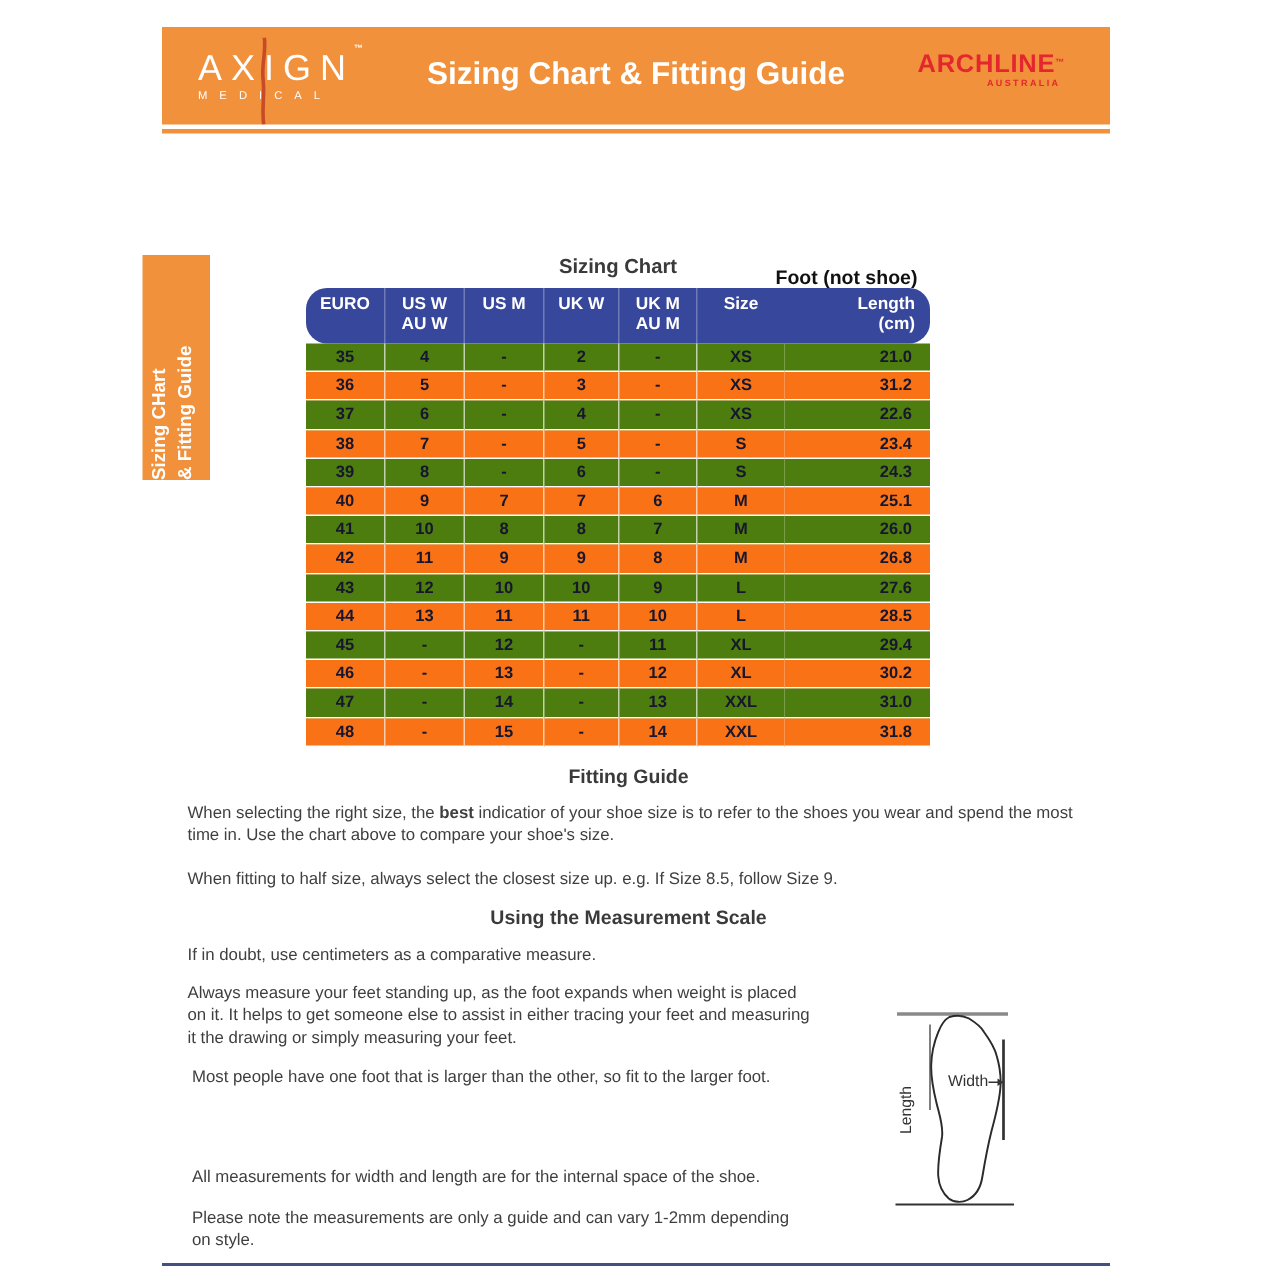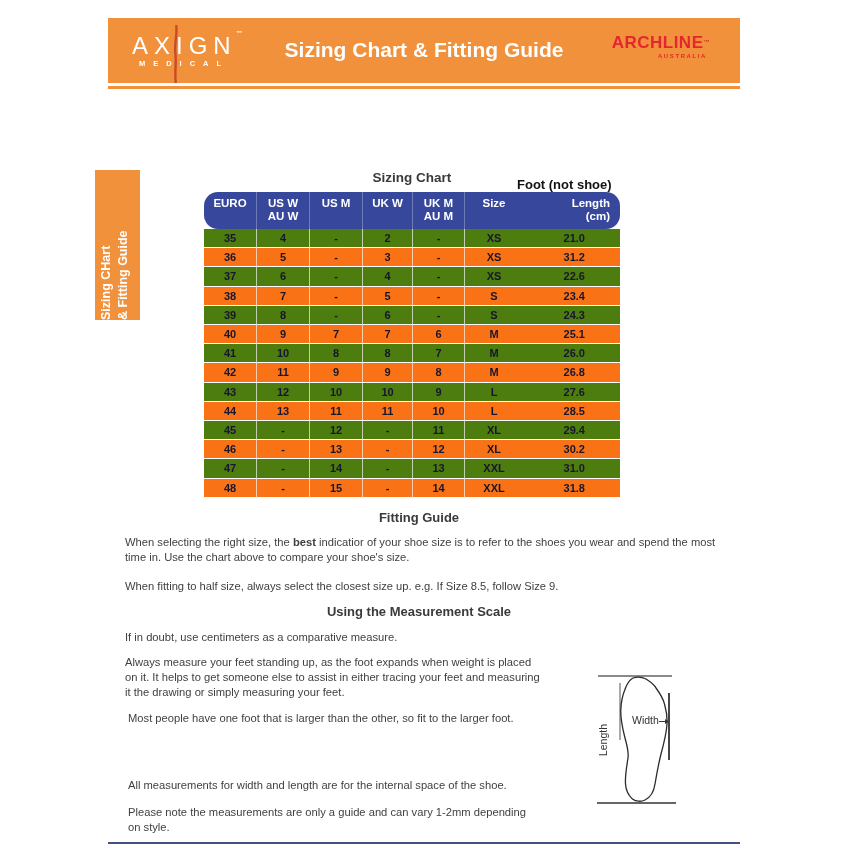--- a/index.html
+++ b/index.html
@@ -4,23 +4,23 @@
 <style>
   html,body{margin:0;padding:0;}
   body{width:848px;height:848px;background:#fff;font-family:"Liberation Sans",sans-serif;}
   .page{position:relative;width:848px;height:848px;background:#fff;overflow:hidden;}
 
   
   .banner{position:absolute;left:108px;top:18px;width:632px;height:65px;background:#F1913C;
           display:flex;align-items:center;}
   .banner-underline{position:absolute;left:108px;top:86px;width:632px;height:3px;background:#F1913C;}
 
-  .axign-logo{position:relative;margin-left:24px;width:104px;color:#fff;text-align:center;}
+  .axign-logo{position:relative;margin-left:24px;width:104px;color:#fff;text-align:left;}
   .axign-brand{font-size:24px;font-weight:400;letter-spacing:6px;line-height:24px;white-space:nowrap;}
-  .axign-sub{font-size:7.5px;font-weight:bold;letter-spacing:8px;margin-top:1px;white-space:nowrap;}
+  .axign-sub{font-size:7.5px;font-weight:normal;letter-spacing:8px;margin-top:1px;white-space:nowrap;}
   .axign-tm{position:absolute;top:-4px;right:-6px;font-size:6px;font-weight:bold;}
   .axign-squiggle{position:absolute;left:41px;top:-9px;}
 
   .banner-title{position:absolute;left:50%;transform:translateX(-50%);top:20px;
                 color:#fff;font-size:21px;font-weight:bold;white-space:nowrap;}
 
   .archline-logo{position:absolute;right:30px;top:16px;color:#E4272E;text-align:right;}
   .archline-brand{font-size:17px;font-weight:bold;letter-spacing:.5px;line-height:17px;}
   .archline-tm{font-size:6px;vertical-align:top;font-weight:bold;}
   .archline-sub{font-size:6px;font-weight:bold;letter-spacing:1.6px;margin-top:2px;padding-right:3px;}
@@ -39,21 +39,21 @@
   .size-table{position:absolute;left:204px;top:192px;width:416px;}
   .thead-row,.trow{display:grid;grid-template-columns:53px 53px 53px 50px 52px 58px 97px;}
   .thead-row{background:#37489C;height:37px;border-radius:14px;}
   .th{color:#fff;font-weight:bold;font-size:11.5px;line-height:13px;text-align:center;padding-top:5px;box-sizing:border-box;}
   .th.c0,.th.c1,.th.c2,.th.c3,.th.c4{border-right:1px solid rgba(255,255,255,.28);}
   .th.c6{text-align:right;padding-right:10px;}
   .trow{height:19.21px;}
   .td{font-size:11px;font-weight:bold;color:#16162e;text-align:center;line-height:18.2px;
       border-bottom:1px solid #fff;box-sizing:border-box;}
   .td.c0,.td.c1,.td.c2,.td.c3,.td.c4{border-right:1px solid rgba(255,255,255,.65);}
-  .td.c6{text-align:right;padding-right:35px;}
+  .td.c6{text-align:right;padding-right:12px;}
   .alt-a .td{background:#4d7c0f;}
   .alt-b .td{background:#f97316;}
 
   
   .h{position:absolute;left:125px;width:588px;text-align:center;font-size:13px;font-weight:bold;color:#3a3a3a;}
   .para{position:absolute;font-size:11.2px;line-height:15.2px;color:#3f3f3f;white-space:pre-line;}
   #fit-h{top:510px;}
   #fit-p1{left:125px;top:535px;width:600px;white-space:normal;}
   #fit-p2{left:125px;top:579px;width:540px;}
   #ms-h{top:604px;}

